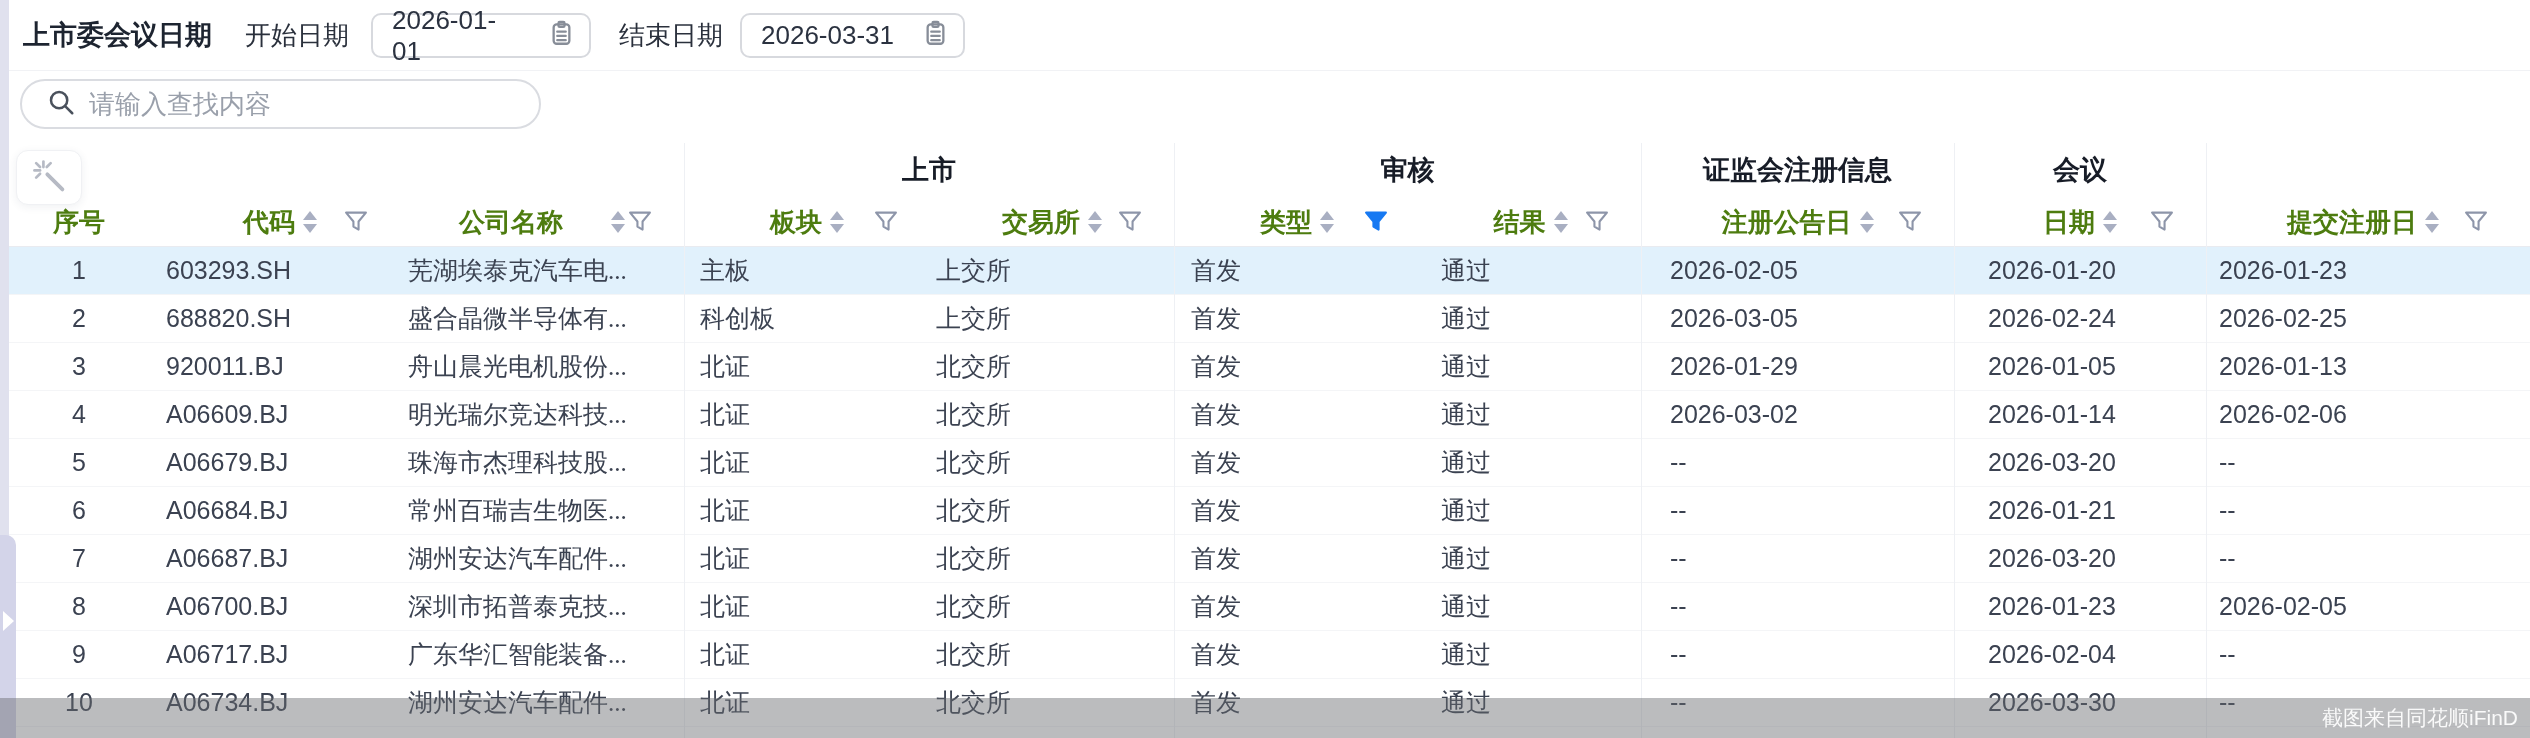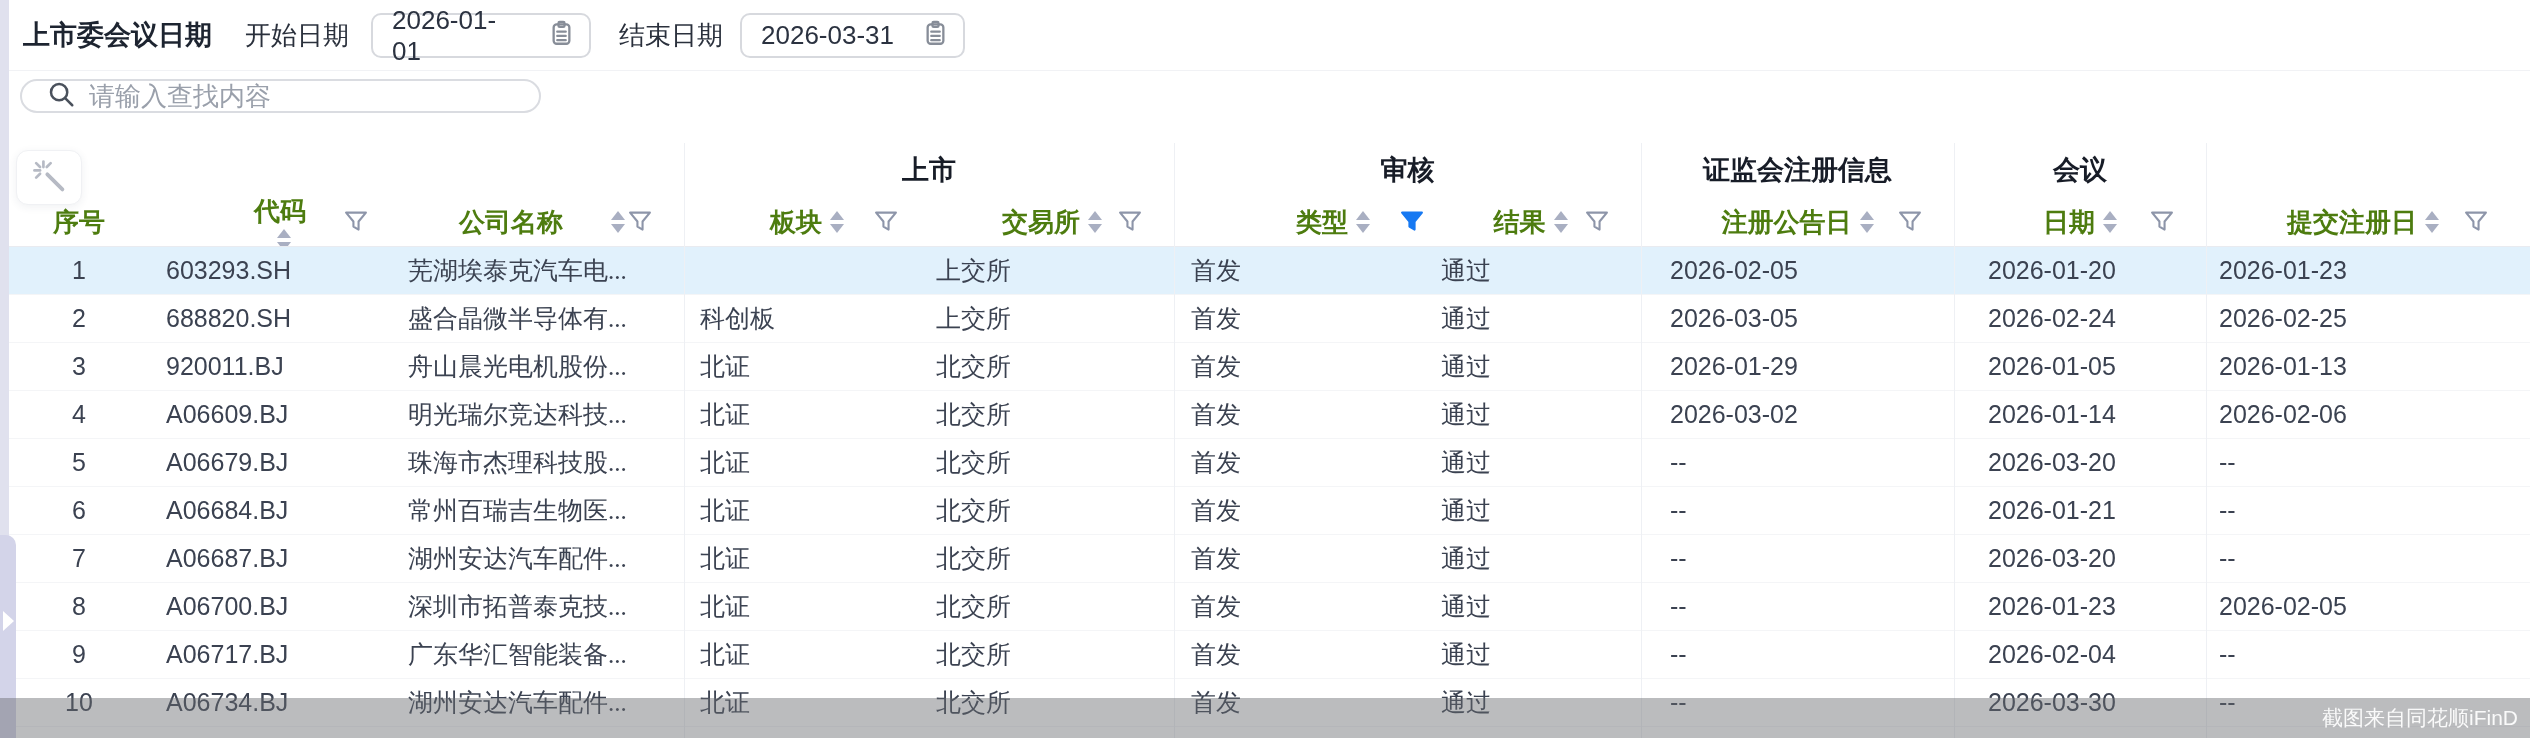--- a/index.html
+++ b/index.html
@@ -13,42 +13,42 @@
             font-size:27px;font-weight:700;color:#1d2430;}
   .tb-label{position:absolute;top:0;height:70px;line-height:70px;font-size:26px;color:#2a303c;}
   .tb-label.start{left:245px;} .tb-label.end{left:619px;}
   .datebox{position:absolute;top:13px;height:45px;background:#fff;border:2px solid #d7d9de;
            border-radius:10px;box-sizing:border-box;display:flex;align-items:center;
            justify-content:space-between;padding:0 13px 0 19px;gap:26px;}
   .datebox.first{left:371px;width:220px;} .datebox.second{left:740px;width:225px;}
   .dval{font-size:26px;color:#2b3240;}
 
   
-  .searchbar{position:absolute;left:20px;top:79px;width:521px;height:34px;background:#fff;
+  .searchbar{position:absolute;left:20px;top:79px;width:521px;height:50px;background:#fff;
              border:2px solid #dadce1;border-radius:26px;box-sizing:border-box;
              display:flex;align-items:center;padding-left:24px;}
   .search-ph{font-size:26px;color:#9aa0ab;margin-left:13px;}
 
   
   .wand-box{position:absolute;left:16px;top:150px;width:64px;height:53px;background:#fff;
             border:1px solid #f0f1f4;border-radius:12px;box-shadow:0 2px 8px rgba(40,50,80,.07);
             display:flex;align-items:center;justify-content:center;z-index:4;}
 
   
   .group-label{position:absolute;top:143px;height:54px;line-height:54px;text-align:center;
                font-size:27px;font-weight:700;color:#171c27;}
   .g1{left:684px;width:490px;} .g2{left:1174px;width:467px;}
   .g3{left:1641px;width:313px;} .g4{left:1954px;width:252px;}
 
   .header-underline{position:absolute;left:9px;top:246px;width:2521px;height:1px;background:#e9ebf0;}
 
   .hc{position:absolute;top:197px;height:50px;display:flex;align-items:center;justify-content:center;
       font-size:26px;font-weight:700;color:#4d7c0f;box-sizing:border-box;}
-  .hc1{left:14px;width:130px;}  .hc2{left:160px;width:240px;flex-direction:column;} .hc3{left:400px;width:284px;gap:40px;}
-  .hc4{left:684px;width:246px;} .hc5{left:930px;width:244px;} .hc6{left:1174px;width:246px;margin-left:36px;}
+  .hc1{left:14px;width:130px;}  .hc2{left:160px;width:240px;} .hc3{left:400px;width:284px;gap:40px;}
+  .hc4{left:684px;width:246px;} .hc5{left:930px;width:244px;} .hc6{left:1174px;width:246px;}
   .hc7{left:1420px;width:221px;}.hc8{left:1641px;width:313px;}.hc9{left:1954px;width:252px;}
   .hc10{left:2206px;width:314px;}
   .carets{display:inline-flex;flex-direction:column;margin-left:8px;row-gap:4px;}
   .caret{width:0;height:0;border-left:7px solid transparent;border-right:7px solid transparent;}
   .caret.up{border-bottom:9px solid #a9afc2;}
   .caret.down{border-top:9px solid #a9afc2;}
   .funnel{position:absolute;right:30px;top:11px;}
 
   .vline{position:absolute;top:143px;height:595px;width:1px;background:#eef0f4;z-index:3;}
   .v1{left:684px;} .v2{left:1174px;} .v3{left:1641px;} .v4{left:1954px;} .v5{left:2206px;}
@@ -239,20 +239,21 @@
   <div class="vline v2"></div>
   <div class="vline v3"></div>
   <div class="vline v4"></div>
   <div class="vline v5"></div>
 
   <div class="tbody" id="tbody">
       <div class="row selected">
         <span class="cell bc1">1</span>
         <span class="cell bc2">603293.SH</span>
         <span class="cell bc3">芜湖埃泰克汽车电...</span>
+        <span class="cell bc4">主板</span>
         <span class="cell bc5">上交所</span>
         <span class="cell bc6">首发</span>
         <span class="cell bc7">通过</span>
         <span class="cell bc8">2026-02-05</span>
         <span class="cell bc9">2026-01-20</span>
         <span class="cell bc10">2026-01-23</span>
       </div>
       <div class="row">
         <span class="cell bc1">2</span>
         <span class="cell bc2">688820.SH</span>

